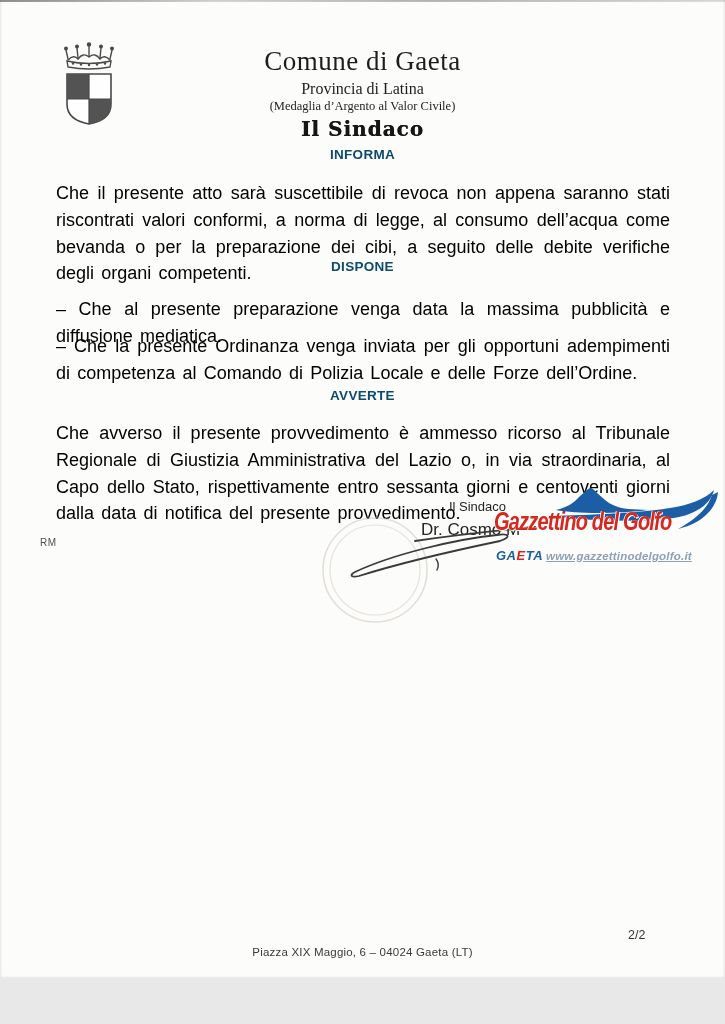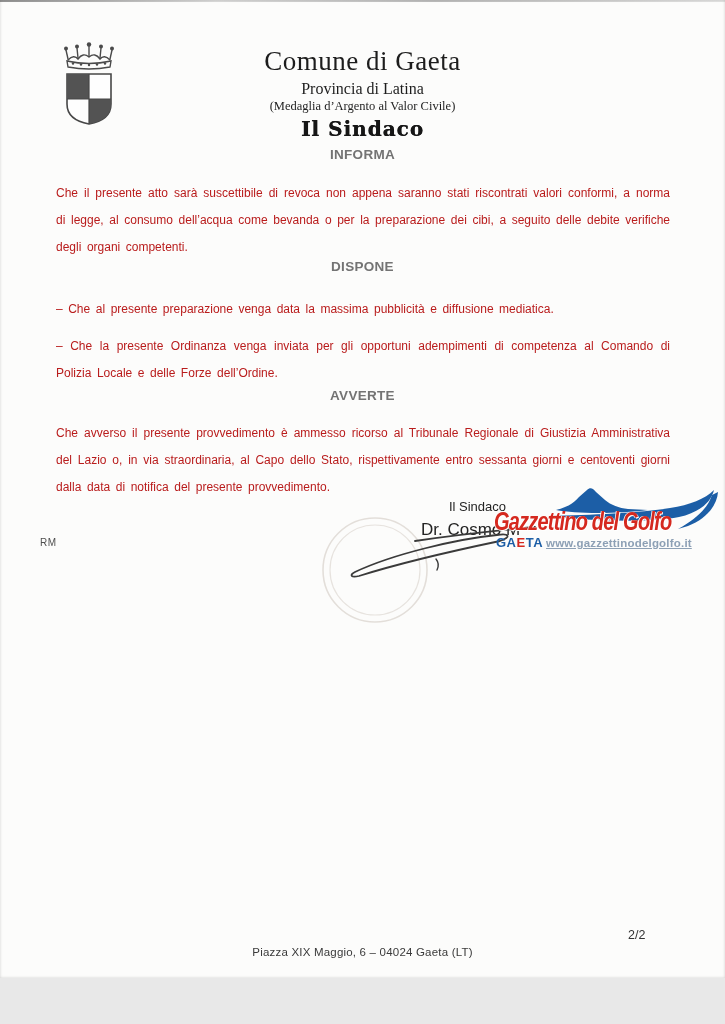--- a/index.html
+++ b/index.html
@@ -23,43 +23,43 @@
   .hdr{position:absolute;left:0;top:46px;width:100%;text-align:center;
        font-family:"Liberation Serif",serif;color:#1d1d1d;}
   .hdr .muni{font-size:27px;letter-spacing:.5px;}
   .hdr .prov{font-size:16px;margin-top:3px;}
   .hdr .medal{font-size:12.5px;margin-top:1px;}
   .hdr .office{font-family:"DejaVu Serif",serif;font-weight:bold;font-size:20px;
        margin-top:3px;letter-spacing:1px;color:#161616;
        text-shadow:.4px 0 0 #161616;}
   
   .sec-h{position:absolute;left:0;width:100%;text-align:center;
-         font-size:13.5px;font-weight:700;letter-spacing:.3px;color:#737373;}
+         font-size:13.5px;font-weight:700;letter-spacing:.3px;color:#0c4a6e;}
   .para{position:absolute;left:56px;width:614px;
-        font-size:12px;line-height:26.8px;text-align:justify;
-        word-spacing:2.2px;color:#b91c1c;}
+        font-size:18px;line-height:26.8px;text-align:justify;
+        word-spacing:2.2px;color:#000000;}
   
   .sig-role{position:absolute;left:420px;top:499px;width:115px;text-align:center;
             font-size:13px;color:#242424;z-index:1;}
   .sig-name{position:absolute;left:421px;top:520px;font-size:17px;color:#242424;z-index:1;}
   .stamp{position:absolute;left:308px;top:498px;z-index:0;opacity:.55;}
   .sig-ink{position:absolute;left:335px;top:510px;z-index:2;}
   .drafter{position:absolute;left:40px;top:537px;font-size:10px;color:#4f4f4f;letter-spacing:.5px;}
   
   .wm{position:absolute;left:492px;top:482px;width:230px;height:72px;z-index:5;text-align:center;}
   .wm-swoosh{position:absolute;left:56px;top:2px;}
   .wm-title{
     position:absolute;left:2px;top:25px;white-space:nowrap;
     font-family:"Liberation Sans",sans-serif;font-style:italic;font-weight:800;
     font-size:25px;letter-spacing:-1px;color:#d5291f;
     transform:scaleX(.8);transform-origin:left center;
     text-shadow:1px 1px 0 #fff,-1px 0 0 #fff;
   }
-  .wm-city{position:absolute;left:4px;top:53px;white-space:nowrap;font-weight:800;
-           font-size:13px;letter-spacing:.5px;color:#1c5ea6;}
+  .wm-city{position:absolute;left:4px;top:66px;white-space:nowrap;font-weight:800;
+           font-size:13px;letter-spacing:.5px;color:#1c5ea6;font-style:italic;}
   .wm-city .acc{color:#d5291f;}
   .wm-url{font-weight:700;font-size:11.5px;letter-spacing:.2px;color:#8da0b5;
           text-decoration:underline;margin-left:3px;}
   
   .pagenum{position:absolute;left:628px;top:928px;font-size:12.5px;color:#333;}
   .addr{position:absolute;left:0;top:946px;width:100%;text-align:center;
         font-size:11.5px;color:#3a3a3a;letter-spacing:.2px;}
 </style>
 </head>
 <body>

